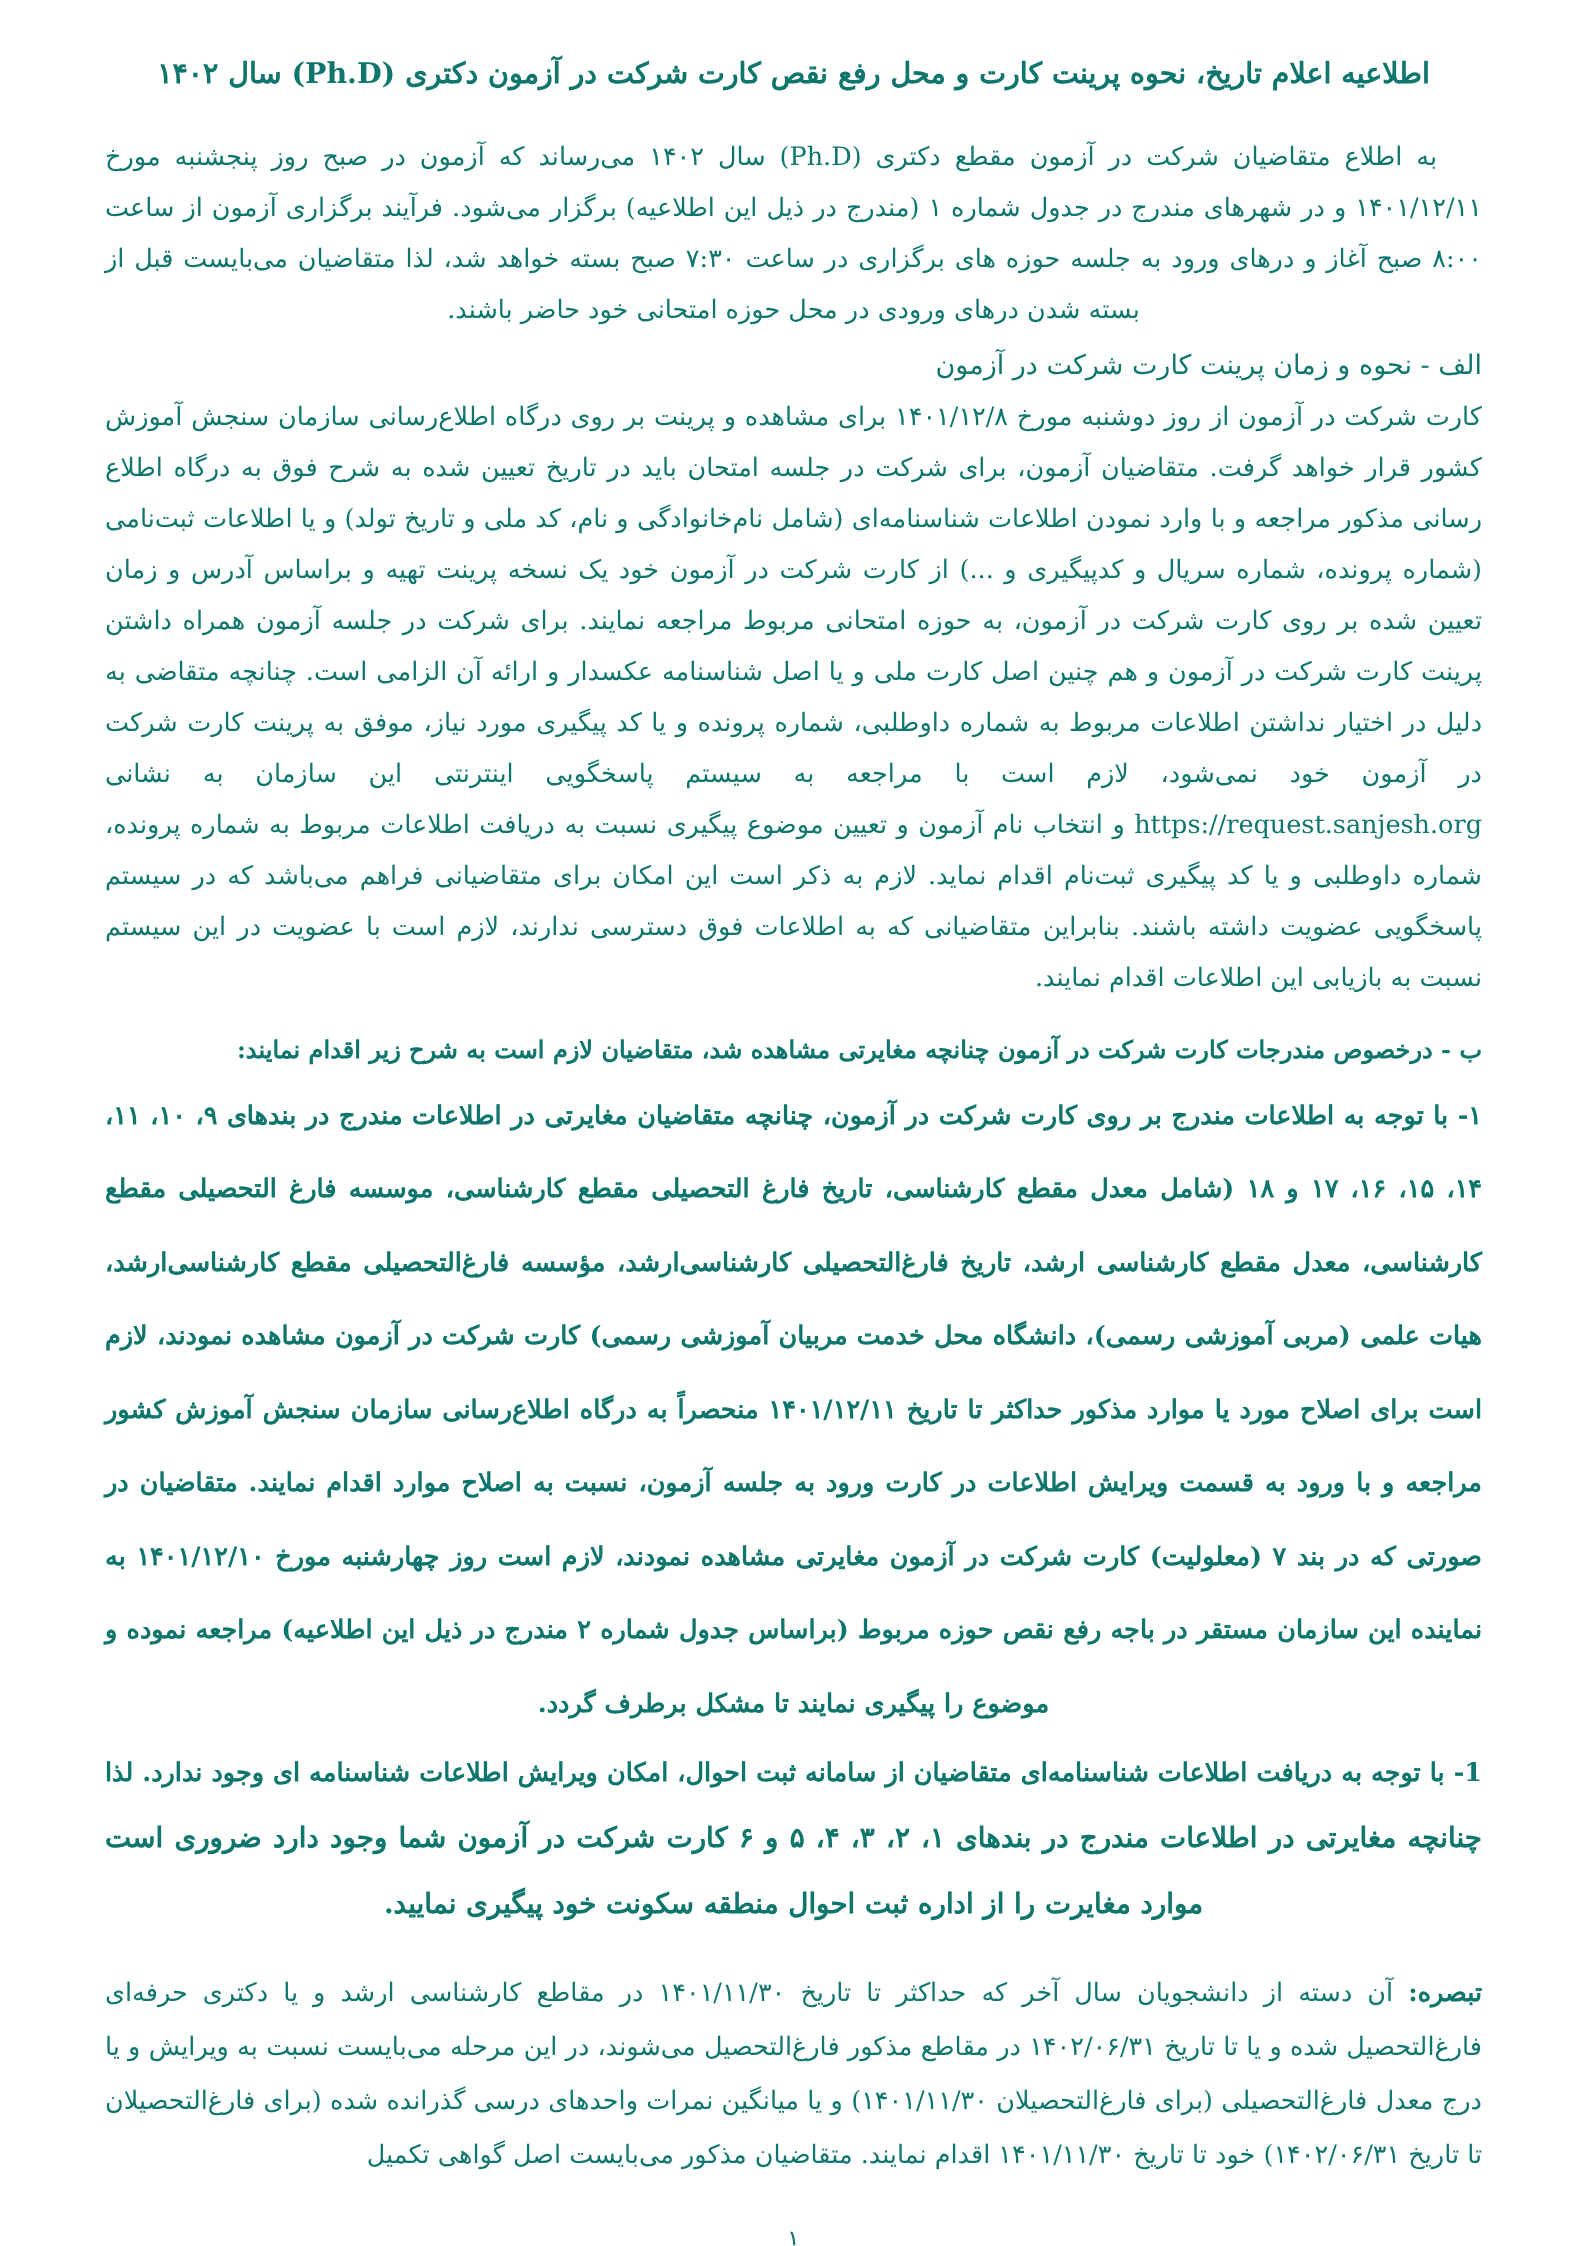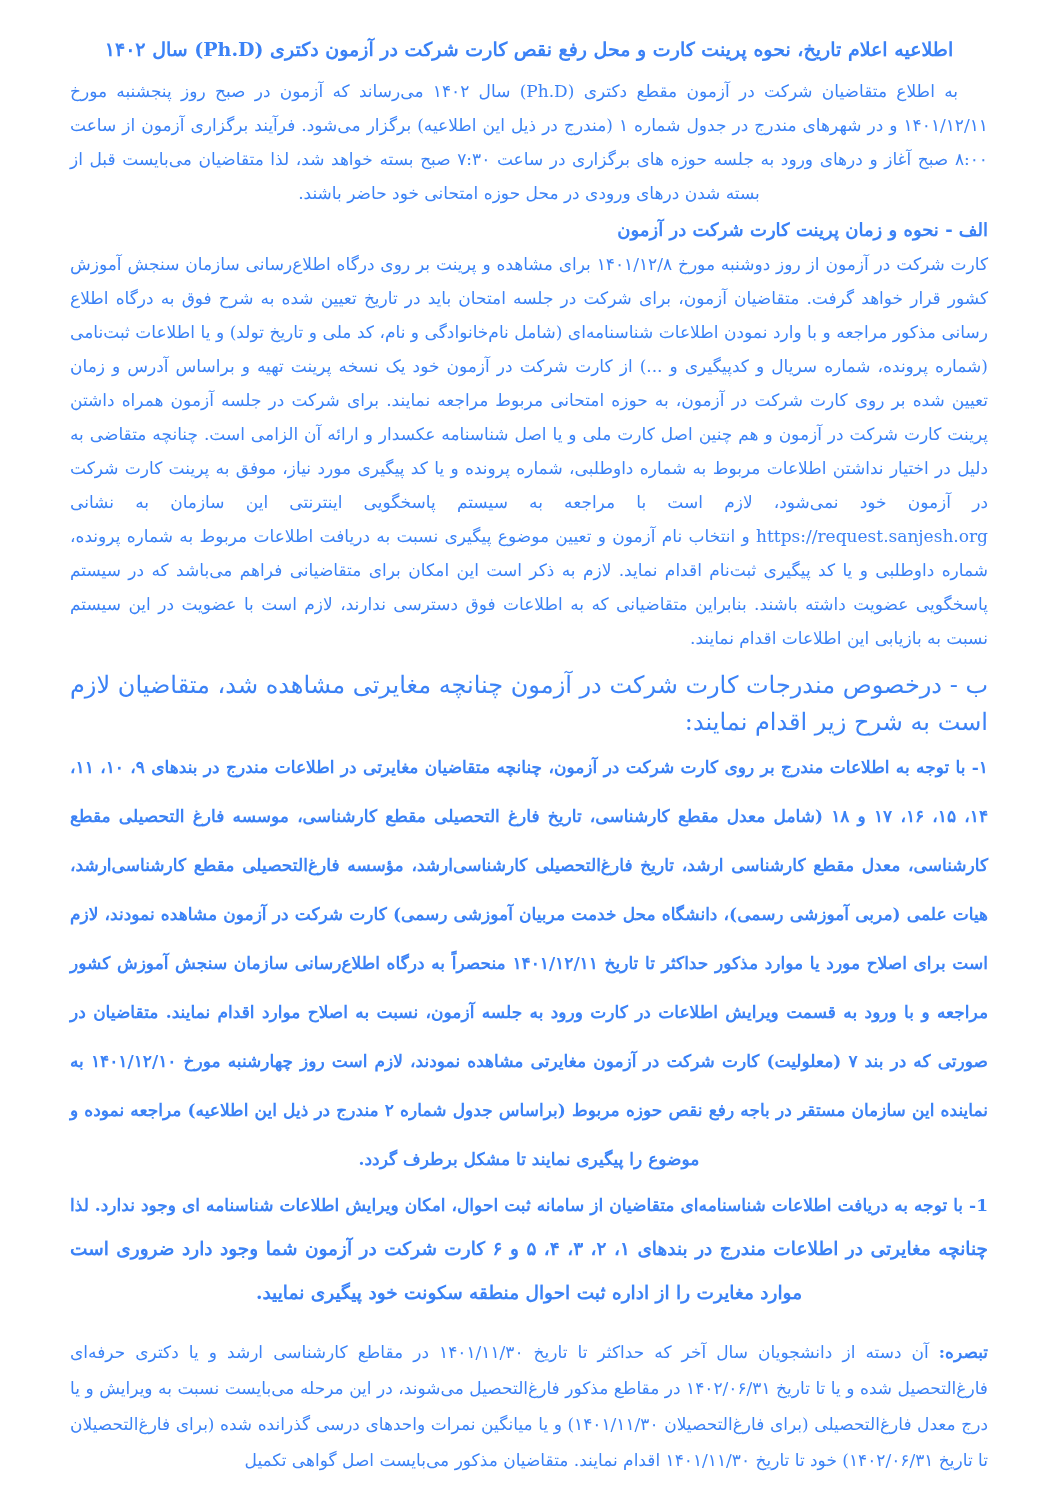--- a/index.html
+++ b/index.html
@@ -6,21 +6,21 @@
     margin: 0;
     padding: 0;
     background: #ffffff;
   }
   .page {
     position: relative;
     width: 1058px;
     height: 1497px;
     margin: 0 auto;
     background: #ffffff;
-    color: #3b82f6;
+    color: #0f766e;
     direction: rtl;
     box-sizing: border-box;
     padding: 34px 70px 0 70px;
     font-family: "DejaVu Serif", serif;
     overflow: hidden;
     border-radius: 24px;
   }
   .doc-title {
     margin: 0 0 8px 0;
     text-align: center;
@@ -28,37 +28,37 @@
     line-height: 30px;
     font-weight: 900;
   }
   p.para {
     margin: 0;
     font-size: 17px;
     line-height: 34px;
     text-align: justify;
   }
   p.intro {
-    margin-top: 10px;
+    margin-top: 24px;
     text-align: justify;
     text-align-last: center;
     text-indent: 30px;
   }
   h2.sec-heading-a {
     margin: 2px 0 0 0;
     font-size: 18px;
     line-height: 35px;
-    font-weight: 700;
+    font-weight: 400;
     text-align: right;
   }
   h2.sec-heading-b {
     margin: 12px 0 0 0;
-    font-size: 24px;
+    font-size: 16px;
     line-height: 37px;
-    font-weight: 400;
+    font-weight: 700;
     text-align: justify;
   }
   p.item-1 {
     margin-top: 2px;
     font-weight: bold;
     line-height: 49px;
     text-align: justify;
     text-align-last: center;
   }
   p.item-2 {

